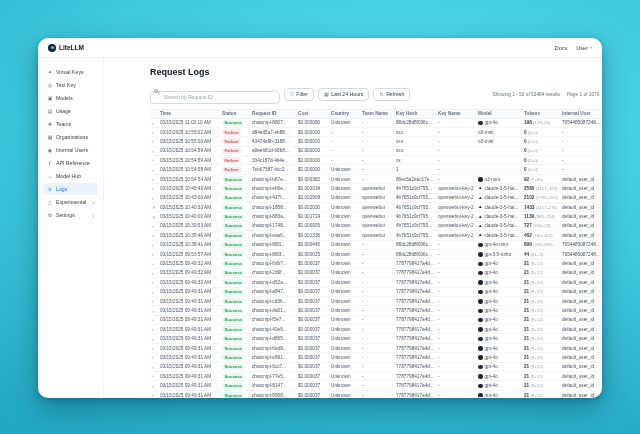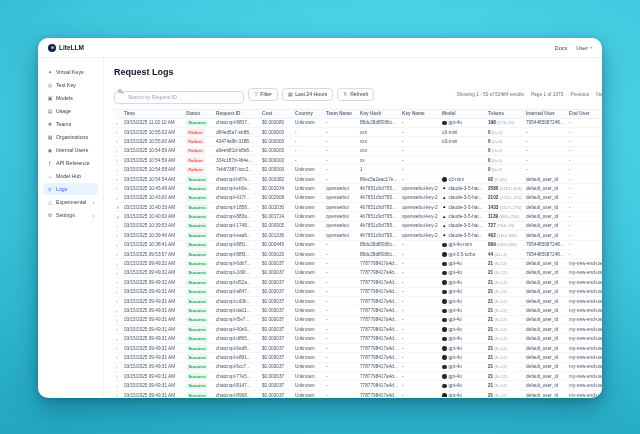--- a/index.html
+++ b/index.html
@@ -13,21 +13,21 @@
   .topbar { height:20px; display:flex; align-items:center; justify-content:space-between;
     padding:0 10px; border-bottom:1px solid #eceef1; }
   .brand { display:flex; align-items:center; gap:3px; }
   .logo { width:8px; height:8px; border-radius:50%; background:#16213e; position:relative; }
   .logo::after { content:''; position:absolute; left:2.5px; top:2.5px; width:3px; height:3px; border-radius:50%; background:#5ac8e8; }
   .brandname { font-size:6.5px; font-weight:bold; color:#101828; }
   .topright { display:flex; align-items:center; gap:9px; font-size:5.5px; color:#3f4754; }
   .user { display:flex; align-items:center; gap:2px; }
   .tchev { font-size:4px; color:#98a2b3; }
   
-  .bodyrow { display:flex; height:339px; }
+  .bodyrow { display:flex; height:339px;gap:36px; }
   .sidebar { width:66px; flex:none; padding:8px 5px; border-right:1px solid #f1f2f4; }
   .side-item { position:relative; display:flex; align-items:center; gap:3px; padding:3px 4px;
     border-radius:4px; font-size:5.2px; color:#3c4250; margin-bottom:1px; white-space:nowrap; overflow:hidden; }
   .sicon { width:6px; flex:none; text-align:center; font-size:5px; color:#6b7280; }
   .side-item.active { background:#e8f3ff; color:#1677ff; }
   .side-item.active .sicon { color:#1677ff; }
   .schev { position:absolute; right:3px; font-size:4px; color:#9aa1ac; }
   
   .content { flex:1; padding:7px 0 0 10px; overflow:hidden; }
   h1 { font-size:9px; font-weight:bold; color:#0f1728; margin:2px 0 8px; }

